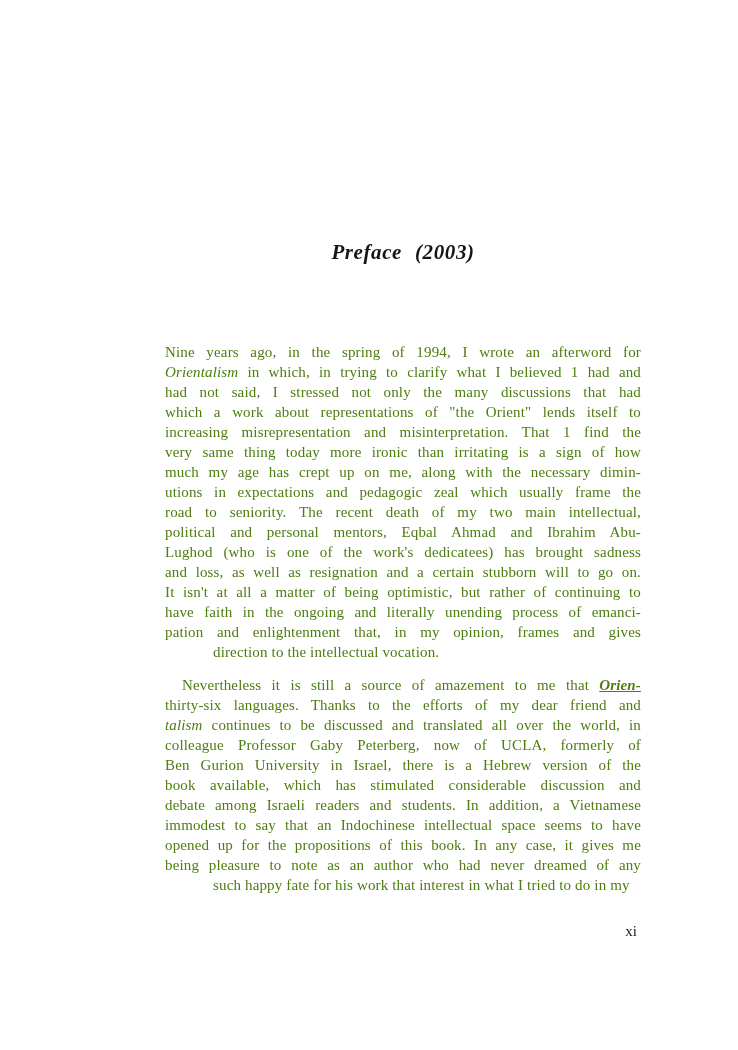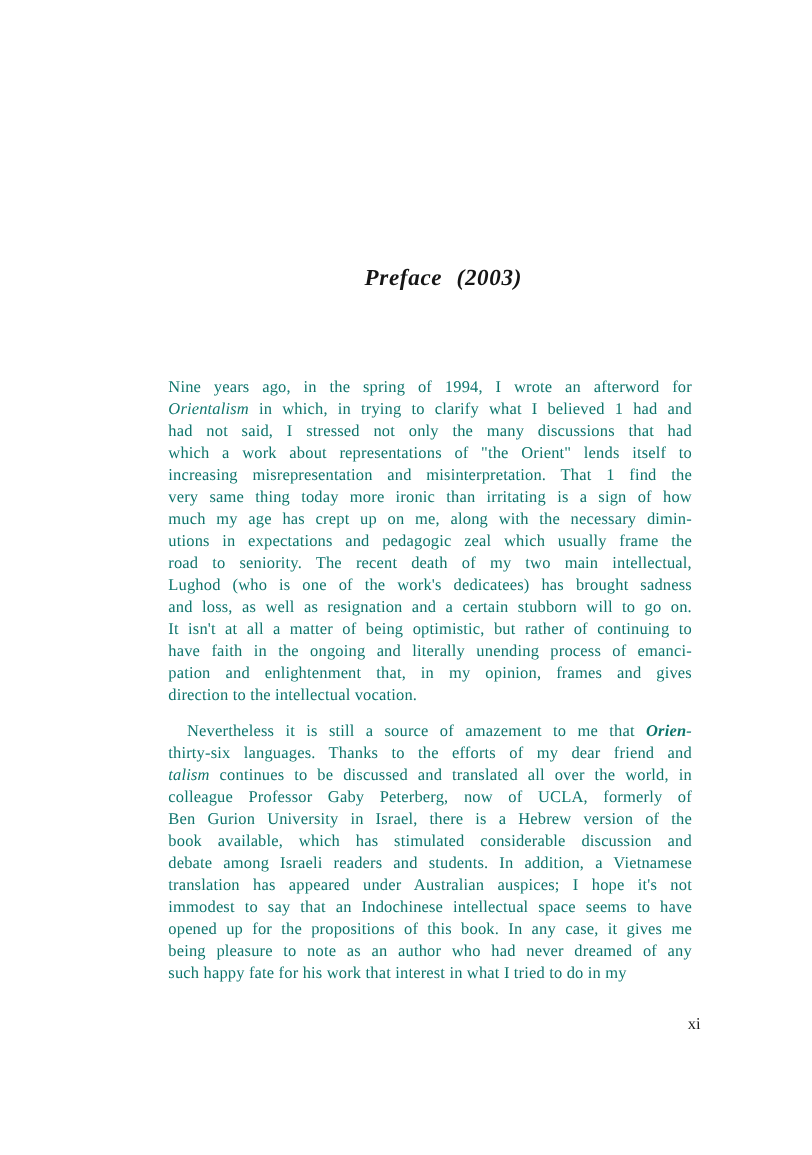--- a/index.html
+++ b/index.html
@@ -28,43 +28,44 @@
     font-style: italic;
     letter-spacing: 0.6px;
     color: #161616;
   }
   .doc-title .title-year {
     margin-left: 13px;
   }
   .page-body {
     position: absolute;
     top: 342px;
-    left: 153px;
+    left: 165px;
     width: 476px;
     font-family: "Liberation Serif", serif;
     font-size: 15px;
-    color: #0f766e;
+    color: #4d7c0f;
     letter-spacing: 0.15px;
   }
   .para + .para {
     margin-top: 13px;
   }
   .line {
     line-height: 20px;
     text-align: justify;
     text-align-last: justify;
   }
   .line.last {
     text-align-last: left;
+    margin-left: 48px;
   }
   .para.indent .line:first-child {
     text-indent: 17px;
   }
   .i  { font-style: italic; }
-  .bi { font-style: italic; font-weight: bold; }
+  .bi { font-style: italic; font-weight: bold; text-decoration: underline; }
   .folio {
     position: absolute;
     top: 923px;
     left: 165px;
     width: 472px;
     text-align: right;
     font-family: "Liberation Serif", serif;
     font-size: 15px;
     color: #1b1b1b;
   }
@@ -82,36 +83,36 @@
       <div class="para">
         <div class="line"><span>Nine years ago, in the spring of 1994, I wrote an afterword for</span></div>
         <div class="line"><span class="i">Orientalism</span><span> in which, in trying to clarify what I believed 1 had and</span></div>
         <div class="line"><span>had not said, I stressed not only the many discussions that had</span></div>
         <div class="line"><span>which a work about representations of "the Orient" lends itself to</span></div>
         <div class="line"><span>increasing misrepresentation and misinterpretation. That 1 find the</span></div>
         <div class="line"><span>very same thing today more ironic than irritating is a sign of how</span></div>
         <div class="line"><span>much my age has crept up on me, along with the necessary dimin-</span></div>
         <div class="line"><span>utions in expectations and pedagogic zeal which usually frame the</span></div>
         <div class="line"><span>road to seniority. The recent death of my two main intellectual,</span></div>
+        <div class="line"><span>political and personal mentors, Eqbal Ahmad and Ibrahim Abu-</span></div>
         <div class="line"><span>Lughod (who is one of the work's dedicatees) has brought sadness</span></div>
         <div class="line"><span>and loss, as well as resignation and a certain stubborn will to go on.</span></div>
         <div class="line"><span>It isn't at all a matter of being optimistic, but rather of continuing to</span></div>
         <div class="line"><span>have faith in the ongoing and literally unending process of emanci-</span></div>
         <div class="line"><span>pation and enlightenment that, in my opinion, frames and gives</span></div>
         <div class="line last"><span>direction to the intellectual vocation.</span></div>
       </div>
       <div class="para indent">
         <div class="line"><span>Nevertheless it is still a source of amazement to me that </span><span class="bi">Orien-</span></div>
         <div class="line"><span>thirty-six languages. Thanks to the efforts of my dear friend and</span></div>
         <div class="line"><span class="i">talism</span><span> continues to be discussed and translated all over the world, in</span></div>
         <div class="line"><span>colleague Professor Gaby Peterberg, now of UCLA, formerly of</span></div>
         <div class="line"><span>Ben Gurion University in Israel, there is a Hebrew version of the</span></div>
         <div class="line"><span>book available, which has stimulated considerable discussion and</span></div>
         <div class="line"><span>debate among Israeli readers and students. In addition, a Vietnamese</span></div>
-        <div class="line"><span>translation has appeared under Australian auspices; I hope it's not</span></div>
         <div class="line"><span>immodest to say that an Indochinese intellectual space seems to have</span></div>
         <div class="line"><span>opened up for the propositions of this book. In any case, it gives me</span></div>
         <div class="line"><span>being pleasure to note as an author who had never dreamed of any</span></div>
         <div class="line last"><span>such happy fate for his work that interest in what I tried to do in my</span></div>
       </div>
     </div>
 
   <div class="folio">xi</div>
 
 </div>

